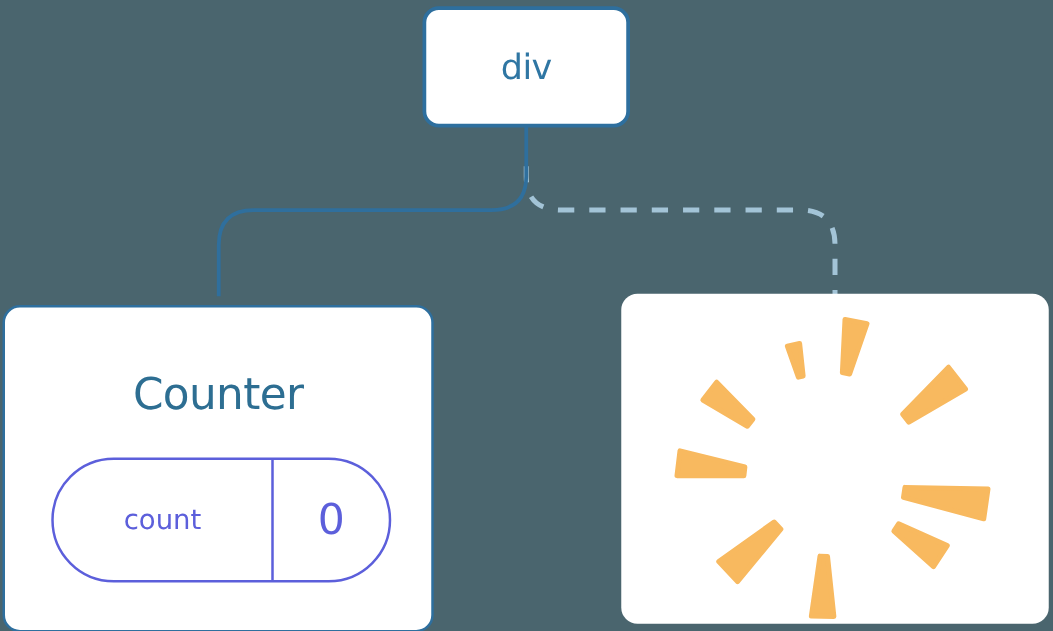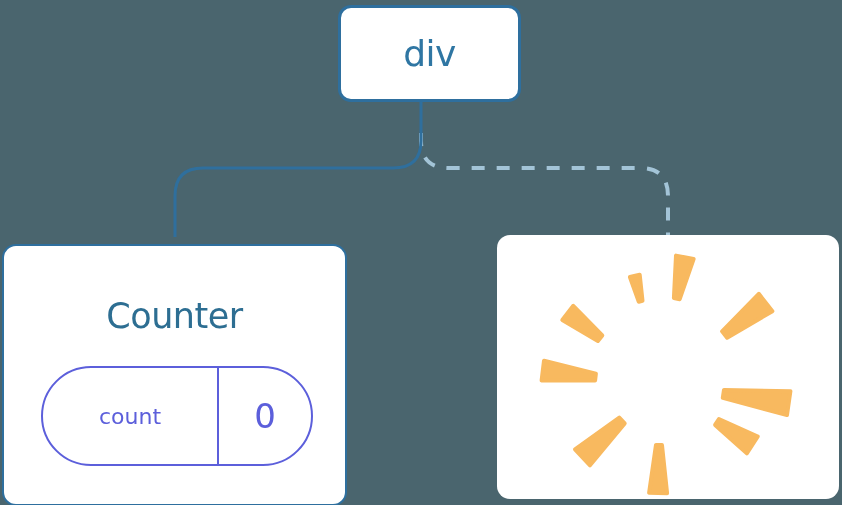--- a/index.html
+++ b/index.html
@@ -29,27 +29,27 @@
     pointer-events:none;
   }
   .connectors .solid{
     fill:none;stroke:var(--line);stroke-width:3;
   }
   .connectors .dashed{
     fill:none;stroke:var(--dash);stroke-width:4;
     stroke-linecap:butt;
   }
   .root-node{
-    position:absolute;left:338px;top:5px;width:183px;height:97px;
+    position:absolute;left:338px;top:5px;width:166px;height:97px;
     box-sizing:border-box;
     background:var(--card);
     border:3px solid var(--node-border);
     border-radius:13px;
     display:flex;align-items:center;justify-content:center;
-    font-size:36px;font-weight:500;color:var(--node-text);
+    font-size:28px;font-weight:500;color:var(--node-text);
     letter-spacing:-0.5px;
   }
   .counter-card{
     position:absolute;left:2px;top:224px;width:345px;height:262px;
     box-sizing:border-box;
     background:var(--card);
     border:2px solid var(--node-border);
     border-radius:14px;
     margin-top:20px;
   }

